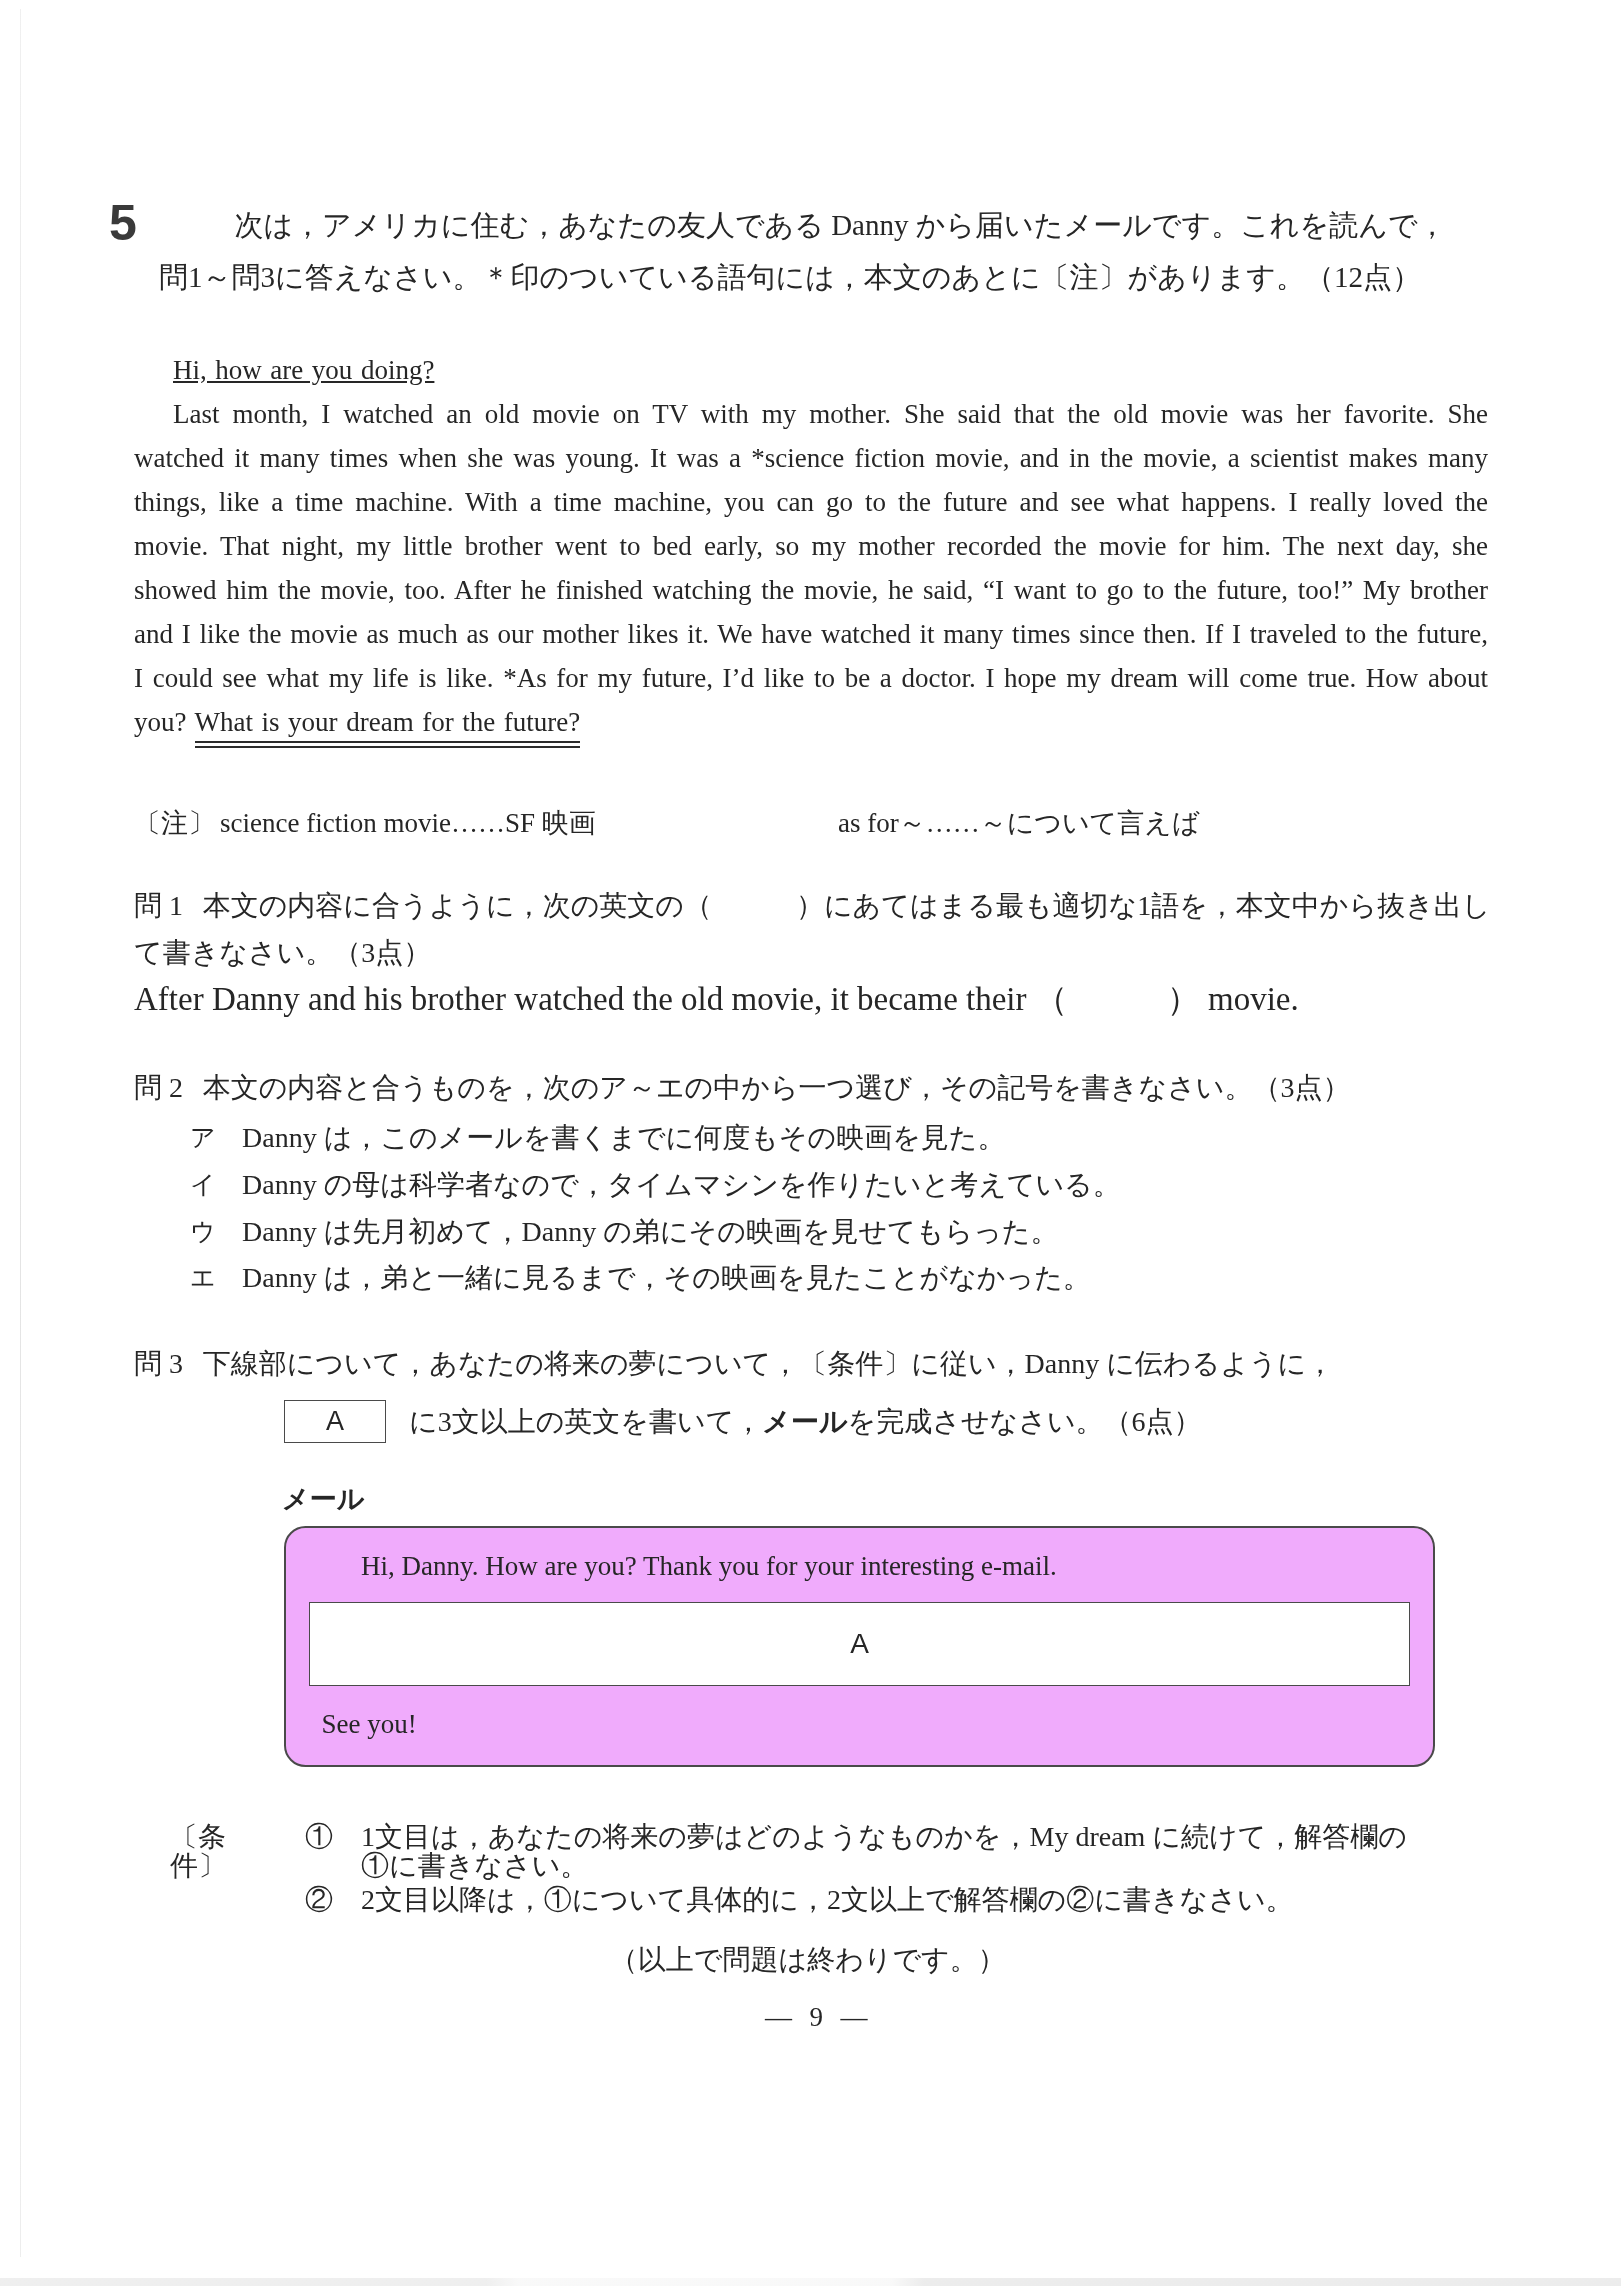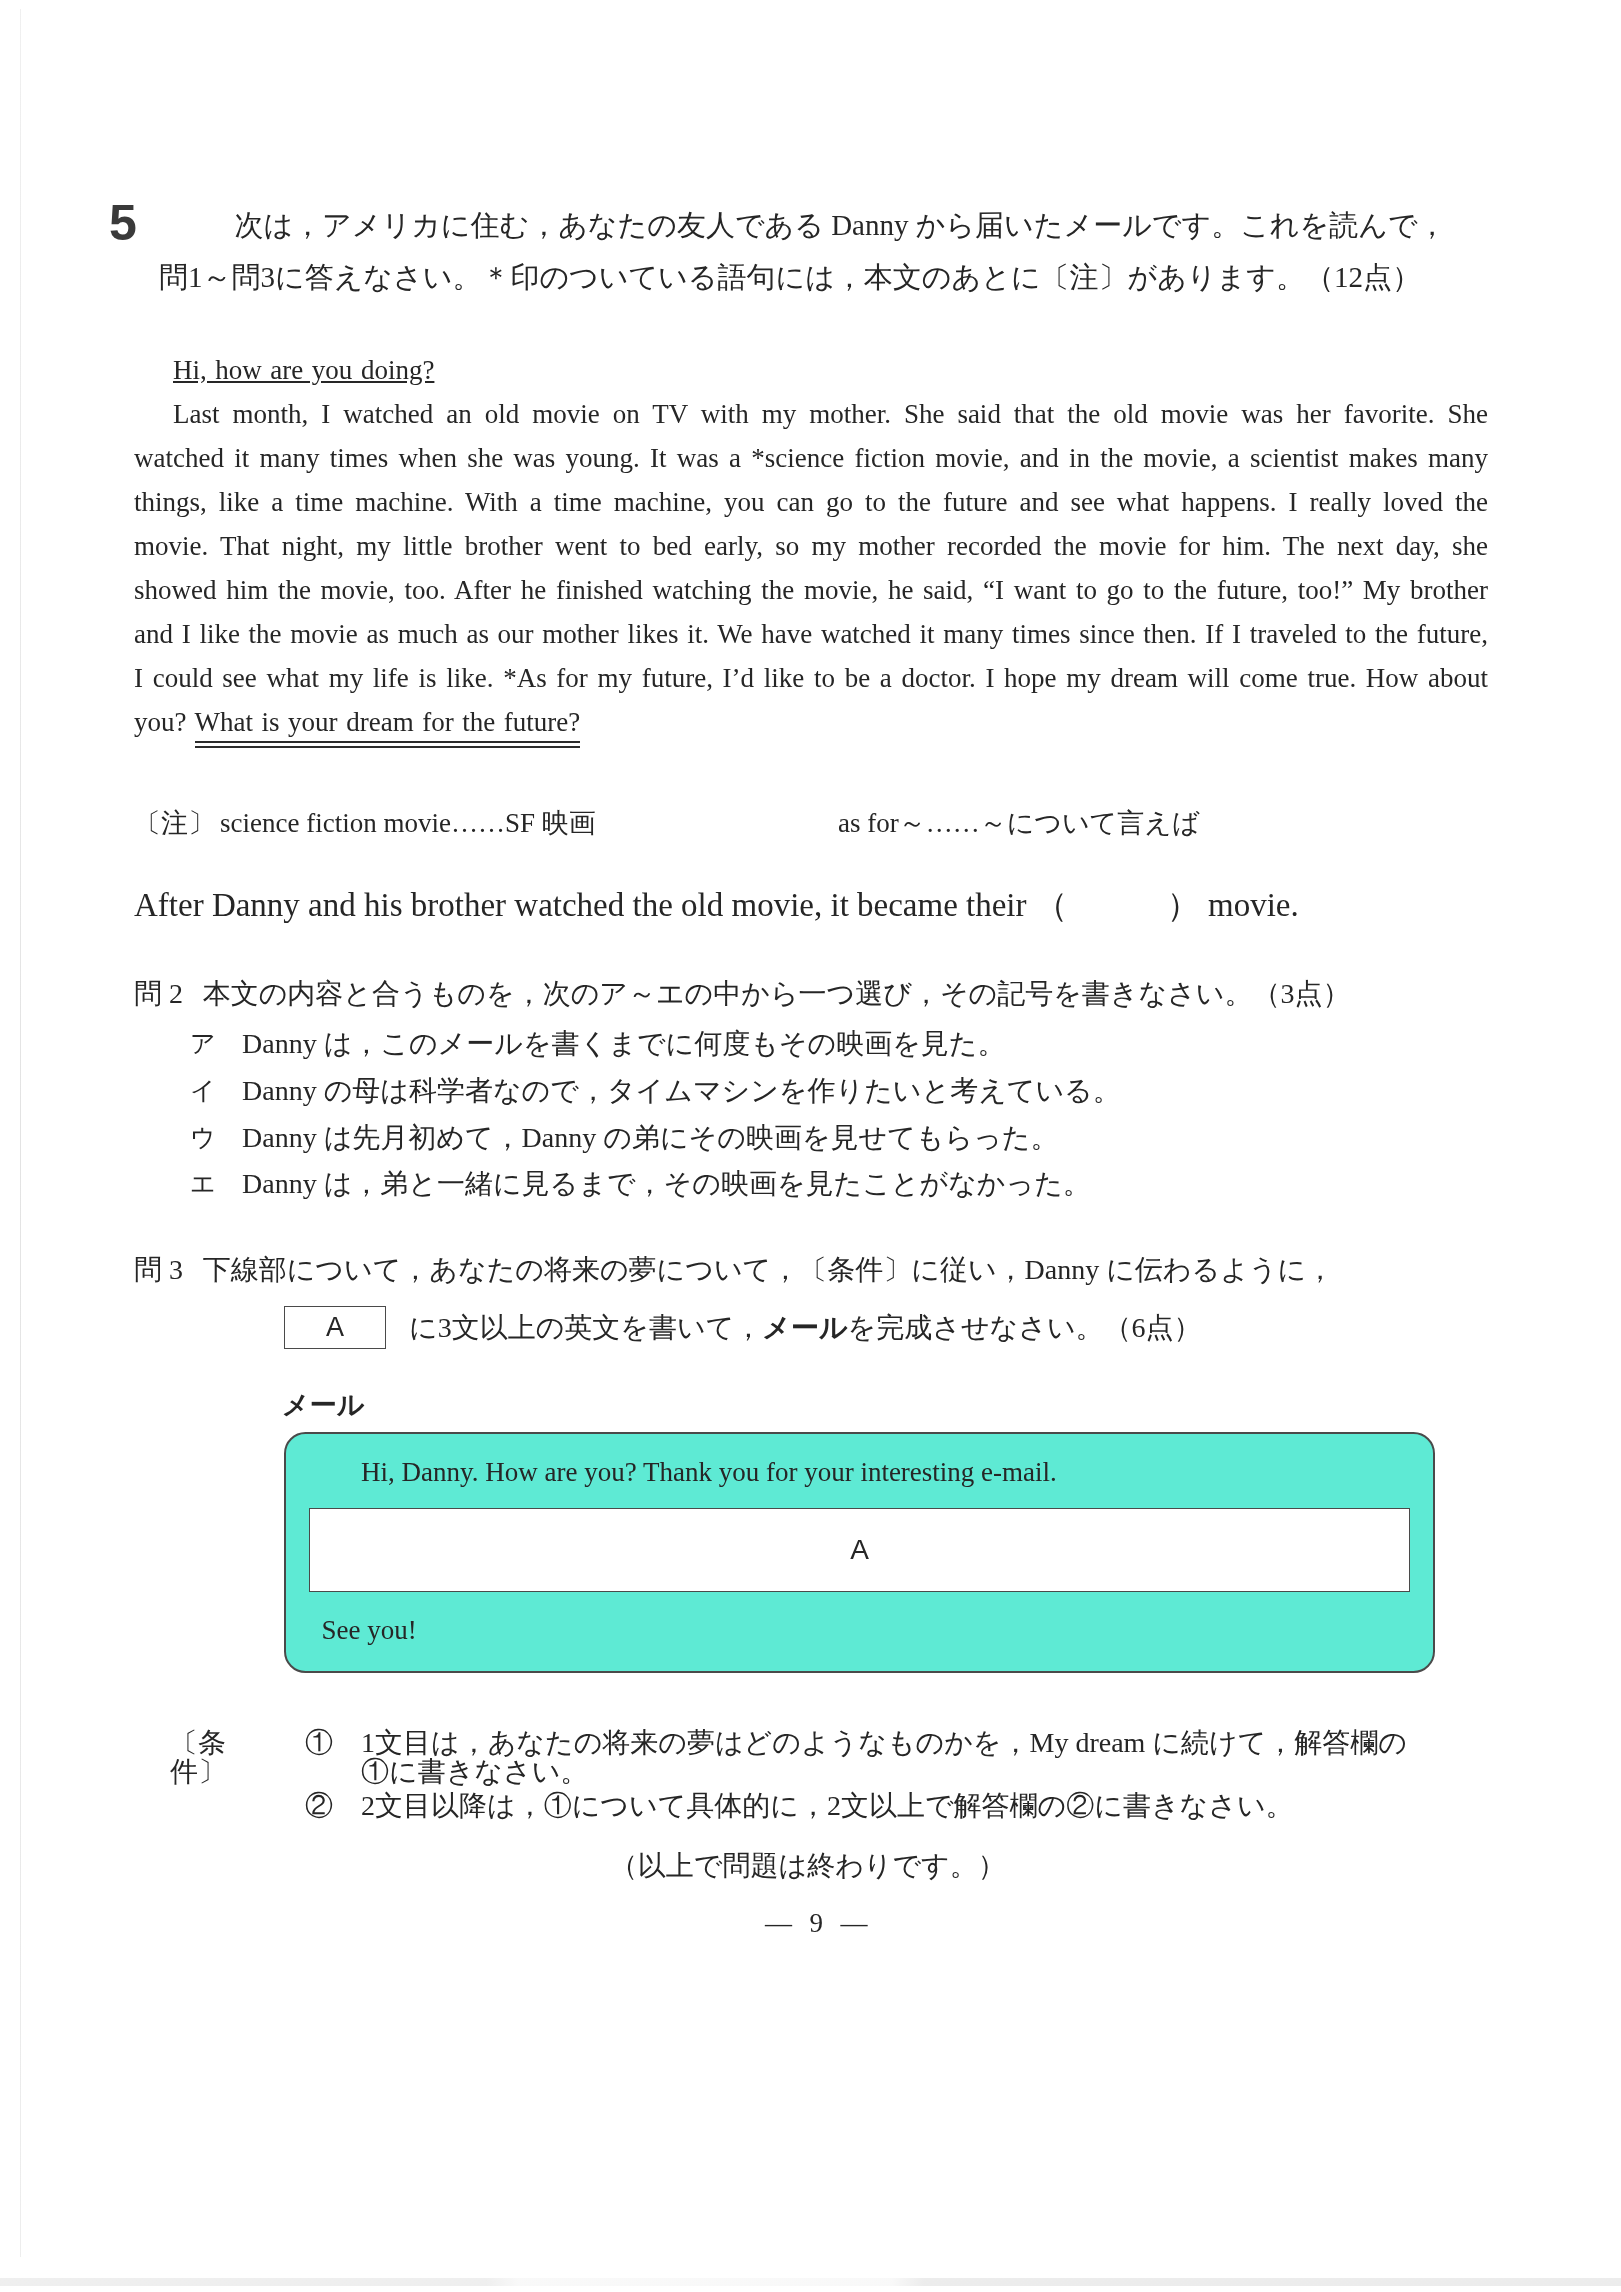--- a/index.html
+++ b/index.html
@@ -93,21 +93,21 @@
     font-weight: 700;
     font-size: 27px;
   }
   .mail-box {
     margin-left: 150px;
     width: 1151px;
     border: 2.7px solid #4a4a4a;
     border-radius: 21.5px;
     padding: 23px 23px 21.5px 23px;
     box-sizing: border-box;
-    background: #5eead4;
+    background: #f0abfc;
   }
   .mail-greeting { margin: 5.4px 0 0 52px; font-size: 27px; }
   .answer-area {
     margin-top: 19.7px;
     width: 100%;
     height: 84px;
     border: 1.8px solid #4a4a4a;
     box-sizing: border-box;
     display: flex;
     align-items: center;
@@ -150,20 +150,21 @@
     <p class="p2"><span>Last month, I watched an old movie on TV with my mother.  She said that the old movie was her favorite.  She watched it many times when she was young.  It was a *science fiction movie, and in the movie, a scientist makes many things, like a time machine.  With a time machine, you can go to the future and see what happens.  I really loved the movie.  That night, my little brother went to bed early, so my mother recorded the movie for him.  The next day, she showed him the movie, too.  After he finished watching the movie, he said, “I want to go to the future, too!”  My brother and I like the movie as much as our mother likes it.  We have watched it many times since then.  If I traveled to the future, I could see what my life is like.  *As for my future, I’d like to be a doctor.  I hope my dream will come true.  How about you?  </span><span class="dbl-underline">What is your dream for the future?</span></p>
   </div>
 
   <div class="notes">
     <span class="note-label">〔注〕</span>
     <span class="note-item1">science fiction movie……SF 映画</span>
     <span class="note-item2">as for～……～について言えば</span>
   </div>
 
   <div class="question">
+    <p><span class="q-label">問 1</span><span>本文の内容に合うように，次の英文の（　　　）にあてはまる最も適切な1語を，本文中から抜き出して書きなさい。（3点）</span></p>
     <p class="q1-sentence">After Danny and his brother watched the old movie, it became their （　　　） movie.</p>
   </div>
 
   <div class="question">
     <p><span class="q-label">問 2</span><span>本文の内容と合うものを，次のア～エの中から一つ選び，その記号を書きなさい。（3点）</span></p>
     <div class="options">
       <div class="option-row">
         <span class="option-letter">ア</span>
         <span class="option-text">Danny は，このメールを書くまでに何度もその映画を見た。</span>
       </div>

